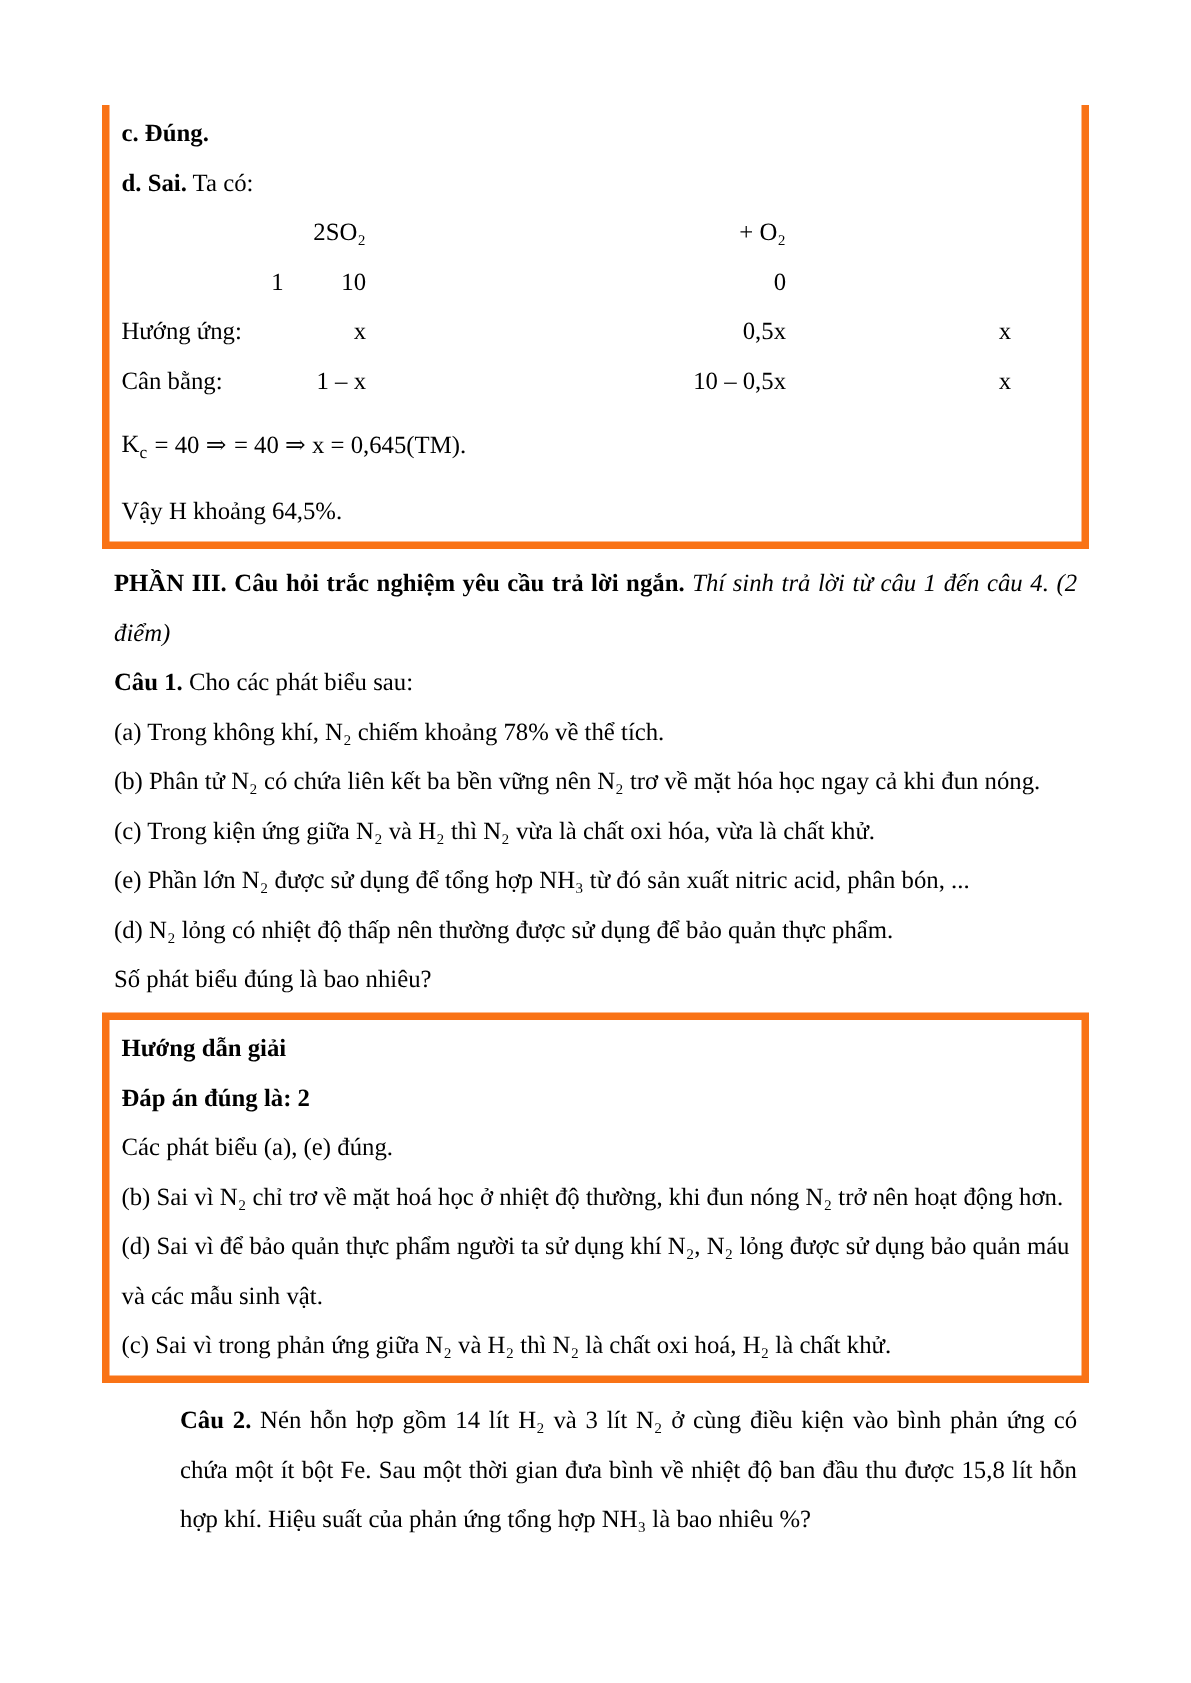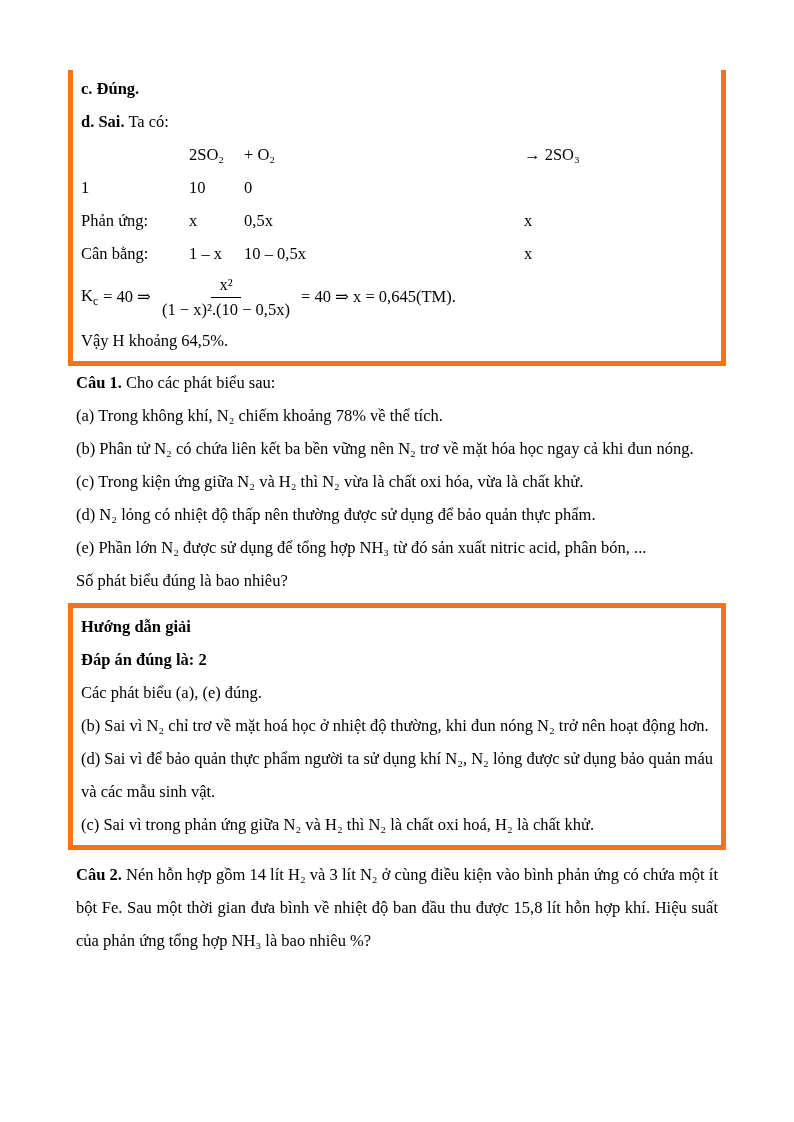--- a/index.html
+++ b/index.html
@@ -25,103 +25,103 @@
     padding: 2px 8px 4px 8px;
   }
   .box-top-open { border-top: none; }
   .plain-section { padding: 0 8px; }
   .rt-row {
     display: grid;
     grid-template-columns: 108px 55px 280px 150px;
     line-height: 33px;
   }
   .rt-label { text-align: left; }
-  .rt-c { text-align: left; }
+  .rt-c { text-align: right; }
   .formula {
     display: flex;
     align-items: center;
     gap: 5px;
     min-height: 54px;
     line-height: normal;
   }
   .frac {
     display: inline-flex;
     flex-direction: column;
     align-items: center;
     text-align: center;
     margin: 0 2px;
   }
   .frac .num { padding: 0 8px 2px 8px; border-bottom: 1px solid #000; }
   .frac .den { padding: 2px 4px 0 4px; }
   sub { font-size: 0.7em; }
   .mt6 { margin-top: 6px; }
-  .mt8 { margin-top: 8px; }
+  .mt8 { margin-top: 8px; margin-left: 44px; }
 </style>
 </head>
 <body>
 
 <div class="page">
 
   <div class="box box-top-open">
     <p>
       <span class="b">c. Đúng.</span>
     </p>
     <p>
       <span class="b">d. Sai.</span><span> Ta có:</span>
     </p>
 
     <div>
       <div class="rt-row">
         <span class="rt-label"></span>
         <span class="rt-c">2SO₂</span>
         <span class="rt-c">+ O₂</span>
-        <span class="rt-c">→ 2SO₃</span>
       </div>
       <div class="rt-row">
         <span class="rt-c">1</span>
         <span class="rt-c">10</span>
         <span class="rt-c">0</span>
       </div>
       <div class="rt-row">
-        <span class="rt-label">Phản ứng:</span>
+        <span class="rt-label">Hướng ứng:</span>
         <span class="rt-c">x</span>
         <span class="rt-c">0,5x</span>
         <span class="rt-c">x</span>
       </div>
       <div class="rt-row">
         <span class="rt-label">Cân bằng:</span>
         <span class="rt-c">1 – x</span>
         <span class="rt-c">10 – 0,5x</span>
         <span class="rt-c">x</span>
       </div>
     </div>
 
     <div class="formula">
       <span><span>K</span><sub>c</sub></span>
       <span>= 40 ⇒</span>
-      <span class="frac">
-        <span class="num">x²</span>
-        <span class="den">(1 − x)².(10 − 0,5x)</span>
-      </span>
       <span>= 40 ⇒ x = 0,645(TM).</span>
     </div>
 
     <p>Vậy H khoảng 64,5%.</p>
   </div>
 
+  <div class="plain-section mt6">
+    <p class="just">
+      <span class="b">PHẦN III. Câu hỏi trắc nghiệm yêu cầu trả lời ngắn.</span><span class="i"> Thí sinh trả lời từ câu 1 đến câu 4. (2 điểm)</span>
+    </p>
+  </div>
 
   <div class="plain-section">
     <p>
       <span class="b">Câu 1.</span><span> Cho các phát biểu sau:</span>
     </p>
     <p class="just">(a) Trong không khí, N₂ chiếm khoảng 78% về thể tích.</p>
     <p class="just">(b) Phân tử N₂ có chứa liên kết ba bền vững nên N₂ trơ về mặt hóa học ngay cả khi đun nóng.</p>
     <p class="just">(c) Trong kiện ứng giữa N₂ và H₂ thì N₂ vừa là chất oxi hóa, vừa là chất khử.</p>
+    <p class="just">(e) Phần lớn N₂ được sử dụng để tổng hợp NH₃ từ đó sản xuất nitric acid, phân bón, ...</p>
     <p class="just">(d) N₂ lỏng có nhiệt độ thấp nên thường được sử dụng để bảo quản thực phẩm.</p>
-    <p class="just">(e) Phần lớn N₂ được sử dụng để tổng hợp NH₃ từ đó sản xuất nitric acid, phân bón, ...</p>
     <p>Số phát biểu đúng là bao nhiêu?</p>
   </div>
 
   <div class="box mt6">
     <p class="b">Hướng dẫn giải</p>
     <p class="b">Đáp án đúng là: 2</p>
     <p class="just">Các phát biểu (a), (e) đúng.</p>
     <p class="just">(b) Sai vì N₂ chỉ trơ về mặt hoá học ở nhiệt độ thường, khi đun nóng N₂ trở nên hoạt động hơn.</p>
     <p class="just">(d) Sai vì để bảo quản thực phẩm người ta sử dụng khí N₂, N₂ lỏng được sử dụng bảo quản máu và các mẫu sinh vật.</p>
     <p class="just">(c) Sai vì trong phản ứng giữa N₂ và H₂ thì N₂ là chất oxi hoá, H₂ là chất khử.</p>

